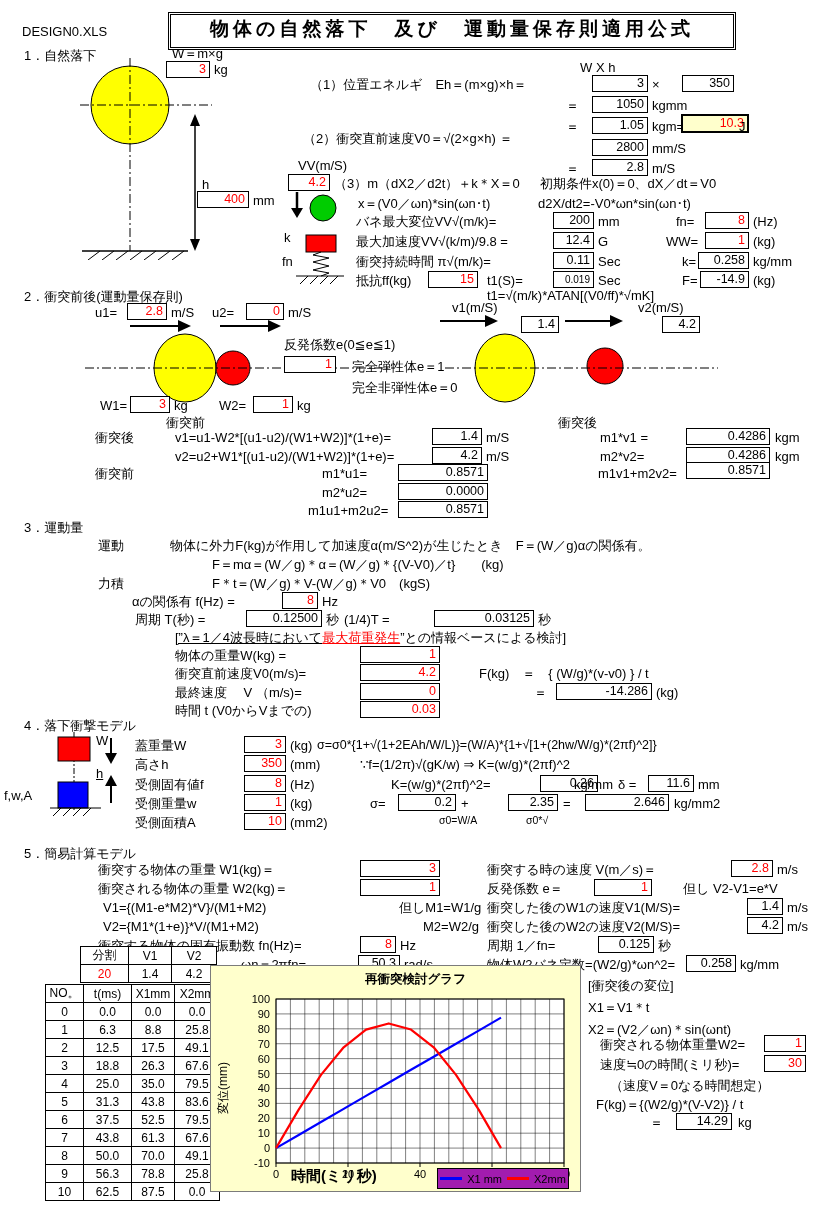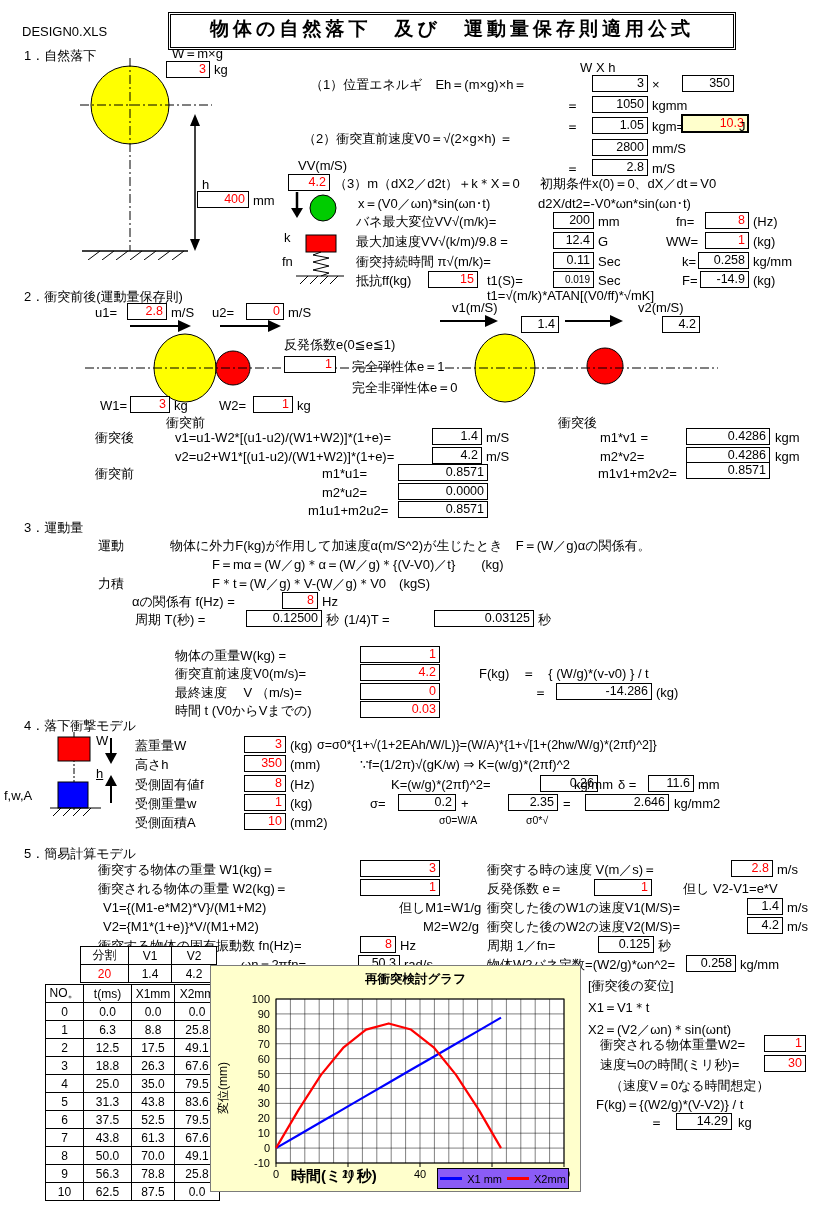--- a/index.html
+++ b/index.html
@@ -21,21 +21,21 @@
   td.no{text-align:right;font-size:13px;padding-right:4px}
   td.tms{font-size:10px}
   td.xv{font-size:11px}
   #chart{left:210px;top:965px;width:371px;height:227px;background:#ffffcc;
          border:1px solid #7b7b7b;box-sizing:border-box}
   #chart .ct{position:absolute;left:60px;right:20px;top:5px;text-align:center;
              font-size:12.5px;font-weight:bold}
   #chart .xlab{position:absolute;left:80px;top:201px;font-size:15px;font-weight:bold}
   #chart .ylab{position:absolute;left:4px;top:148px;font-size:12px;
                transform:rotate(-90deg);transform-origin:0 0;white-space:nowrap}
-  #legend{position:absolute;left:226px;top:202px;width:132px;height:21px;background:#8b5cf6;
+  #legend{position:absolute;left:226px;top:202px;width:132px;height:21px;background:#a21caf;
           border:1px solid #000;display:flex;align-items:center;justify-content:center;
           gap:5px;font-size:11px;box-sizing:border-box}
   .leg-line{display:inline-block;width:22px;height:3px}
 </style>
 </head>
 <body>
 
 <div id="app">
 
   <span class="t abs" style="left:22px;top:24px">DESIGN0.XLS</span>
@@ -226,20 +226,21 @@
   <span class="t abs" style="left:212px;top:576px">F＊t＝(W／g)＊V-(W／g)＊V0　(kgS)</span>
   <span class="t abs" style="left:132px;top:594px">αの関係有  f(Hz) =</span>
   <span class="vbox rv abs" style="left:282px;top:592px;width:36px">8</span>
   <span class="t abs" style="left:322px;top:594px">Hz</span>
   <span class="t abs" style="left:135px;top:612px">周期  T(秒) =</span>
   <span class="vbox abs" style="left:246px;top:610px;width:76px">0.12500</span>
   <span class="t abs" style="left:326px;top:612px">秒</span>
   <span class="t abs" style="left:344px;top:612px">(1/4)T =</span>
   <span class="vbox abs" style="left:434px;top:610px;width:100px">0.03125</span>
   <span class="t abs" style="left:538px;top:612px">秒</span>
+  <span class="t abs" style="left:175px;top:630px"><span style="text-decoration:underline">[”λ＝1／4波長時において</span><span class="rv" style="text-decoration:underline">最大荷重発生</span><span>”との情報ベースによる検討]</span></span>
   <span class="t abs" style="left:175px;top:648px">物体の重量W(kg) =</span>
   <span class="vbox rv abs" style="left:360px;top:646px;width:80px">1</span>
   <span class="t abs" style="left:175px;top:666px">衝突直前速度V0(m/s)=</span>
   <span class="vbox rv abs" style="left:360px;top:664px;width:80px">4.2</span>
   <span class="t abs" style="left:479px;top:666px">F(kg)　＝　{ (W/g)*(v-v0) } / t</span>
   <span class="t abs" style="left:175px;top:685px">最終速度　 V （m/s)=</span>
   <span class="vbox rv abs" style="left:360px;top:683px;width:80px">0</span>
   <span class="t abs" style="left:534px;top:685px">＝</span>
   <span class="vbox abs" style="left:556px;top:683px;width:96px">-14.286</span>
   <span class="t abs" style="left:656px;top:685px">(kg)</span>

